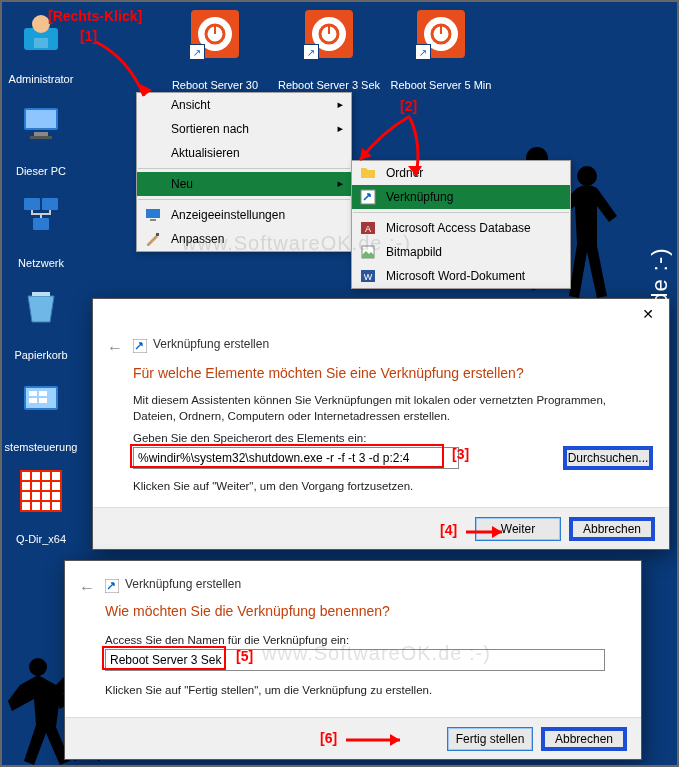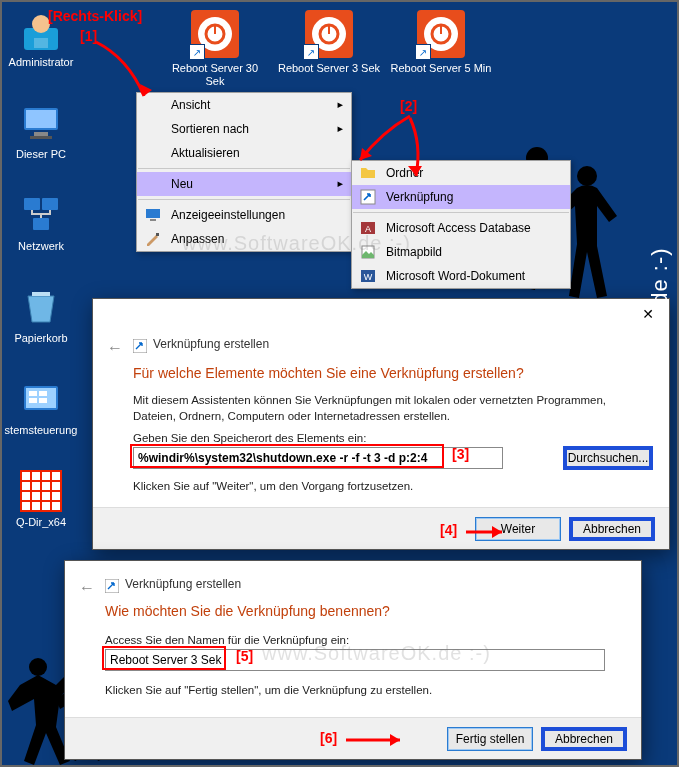--- a/index.html
+++ b/index.html
@@ -1,39 +1,39 @@
 <!DOCTYPE html>
 <html><head>
 <meta charset="utf-8">
 <style>
 * { margin:0; padding:0; box-sizing:border-box; font-family:"Segoe UI",Tahoma,sans-serif; }
 body { width:679px; height:767px; background:#0a3a7a; position:relative; overflow:hidden; border:2px solid #666; }
 
 
 .desktop-icon { position:absolute; width:78px; display:flex; flex-direction:column; align-items:center; cursor:pointer; }
 .desktop-icon .ico { width:42px; height:42px; display:flex; align-items:center; justify-content:center; }
-.desktop-icon .lbl { margin-top:3px; padding:1px 2px; color:#fff; font-size:11px; text-align:center; line-height:1.15; }
+.desktop-icon .lbl { margin-top:20px; padding:1px 2px; color:#fff; font-size:11px; text-align:center; line-height:1.15; }
 
 
 .ic-admin svg, .ic-pc svg, .ic-net svg, .ic-bin svg, .ic-ctrl svg, .ic-qdir svg, .ic-power svg { width:42px; height:42px; }
 .ic-qdir { background:#e20; width:42px; height:42px; display:grid; grid-template-columns:repeat(4,1fr); grid-template-rows:repeat(4,1fr); gap:2px; padding:2px; }
 .ic-qdir i { background:#fff; }
 
 
 .shortcut { width:110px; }
 .shortcut .ico { width:48px; height:48px; background:#e84d1c; border-radius:4px; display:flex; align-items:center; justify-content:center; position:relative; }
 .shortcut .ico .pwr { width:34px; height:34px; border-radius:50%; background:#fff; display:flex; align-items:center; justify-content:center; }
 .shortcut .ico .pwr svg { width:24px; height:24px; }
 .shortcut .ico .arrow-ovl { position:absolute; left:-2px; bottom:-2px; width:16px; height:16px; background:#fff; border:1px solid #0a3a7a; display:flex; align-items:center; justify-content:center; font-size:10px; color:#06c; }
 
 
 .ctx { position:absolute; background:#f0f0f0; border:1px solid #a0a0a0; box-shadow:2px 2px 6px rgba(0,0,0,.3); font-size:12px; }
 .ctx .row { padding:5px 28px 5px 34px; position:relative; white-space:nowrap; cursor:default; }
 .ctx .row.hassub::after { content:"▸"; position:absolute; right:8px; top:5px; font-size:11px; }
-.ctx .row.hl { background:#c4b5fd; }
+.ctx .row.hl { background:#15803d; }
 .ctx hr { border:none; border-top:1px solid #c8c8c8; margin:3px 1px; }
 .ctx .row .mi { position:absolute; left:8px; top:4px; width:16px; height:16px; }
 
 
 .subctx { left:214px; top:68px; width:220px; }
 .subctx .row { padding-left:34px; }
 
 
 .dialog { position:absolute; background:#fff; border:1px solid #555; box-shadow:2px 6px 20px rgba(0,0,0,.45); }
 .dialog .closebtn { position:absolute; top:4px; right:6px; width:30px; height:22px; font-size:14px; text-align:center; line-height:22px; cursor:pointer; }
@@ -261,21 +261,21 @@
   <div class="closebtn">✕</div>
   <div class="back">←</div>
   <span class="hdr-ic"><svg viewBox="0 0 14 14">
         <rect width="14" height="14" fill="#fff" stroke="#888"></rect>
         <path d="M3 10l6-6M9 4h-3M9 4v3" stroke="#06c" stroke-width="1.4" fill="none"></path>
       </svg></span>
   <span class="hdr-tx">Verknüpfung erstellen</span>
   <div class="title" style="top:66px">Für welche Elemente möchten Sie eine Verknüpfung erstellen?</div>
   <div class="body" style="top:94px">Mit diesem Assistenten können Sie Verknüpfungen mit lokalen oder vernetzten Programmen,  Dateien,  Ordnern, Computern oder Internetadressen erstellen.</div>
   <div class="body" style="top:132px">Geben Sie den Speicherort des Elements ein:</div>
-  <input type="text" style="position: absolute; left: 40px; top: 148px; width: 370px; font-weight: bold;" value="%windir%\system32\shutdown.exe -r -f -t 3 -d p:2:4">
+  <input type="text" style="position: absolute; left: 40px; top: 148px; width: 326px;" value="%windir%\system32\shutdown.exe -r -f -t 3 -d p:2:4">
   <button class="btn" style="position:absolute; left:470px; top:147px; width:90px">Durchsuchen...</button>
   <div class="body" style="top:180px">Klicken Sie auf "Weiter", um den Vorgang fortzusetzen.</div>
   <div class="btnbar">
     <button class="btn primary">Weiter</button>
     <button class="btn">Abbrechen</button>
   </div>
 </div>
 
 <div class="dialog" style="left:62px; top:558px; width:578px; height:200px">
   <div class="back" style="top:16px">←</div>

